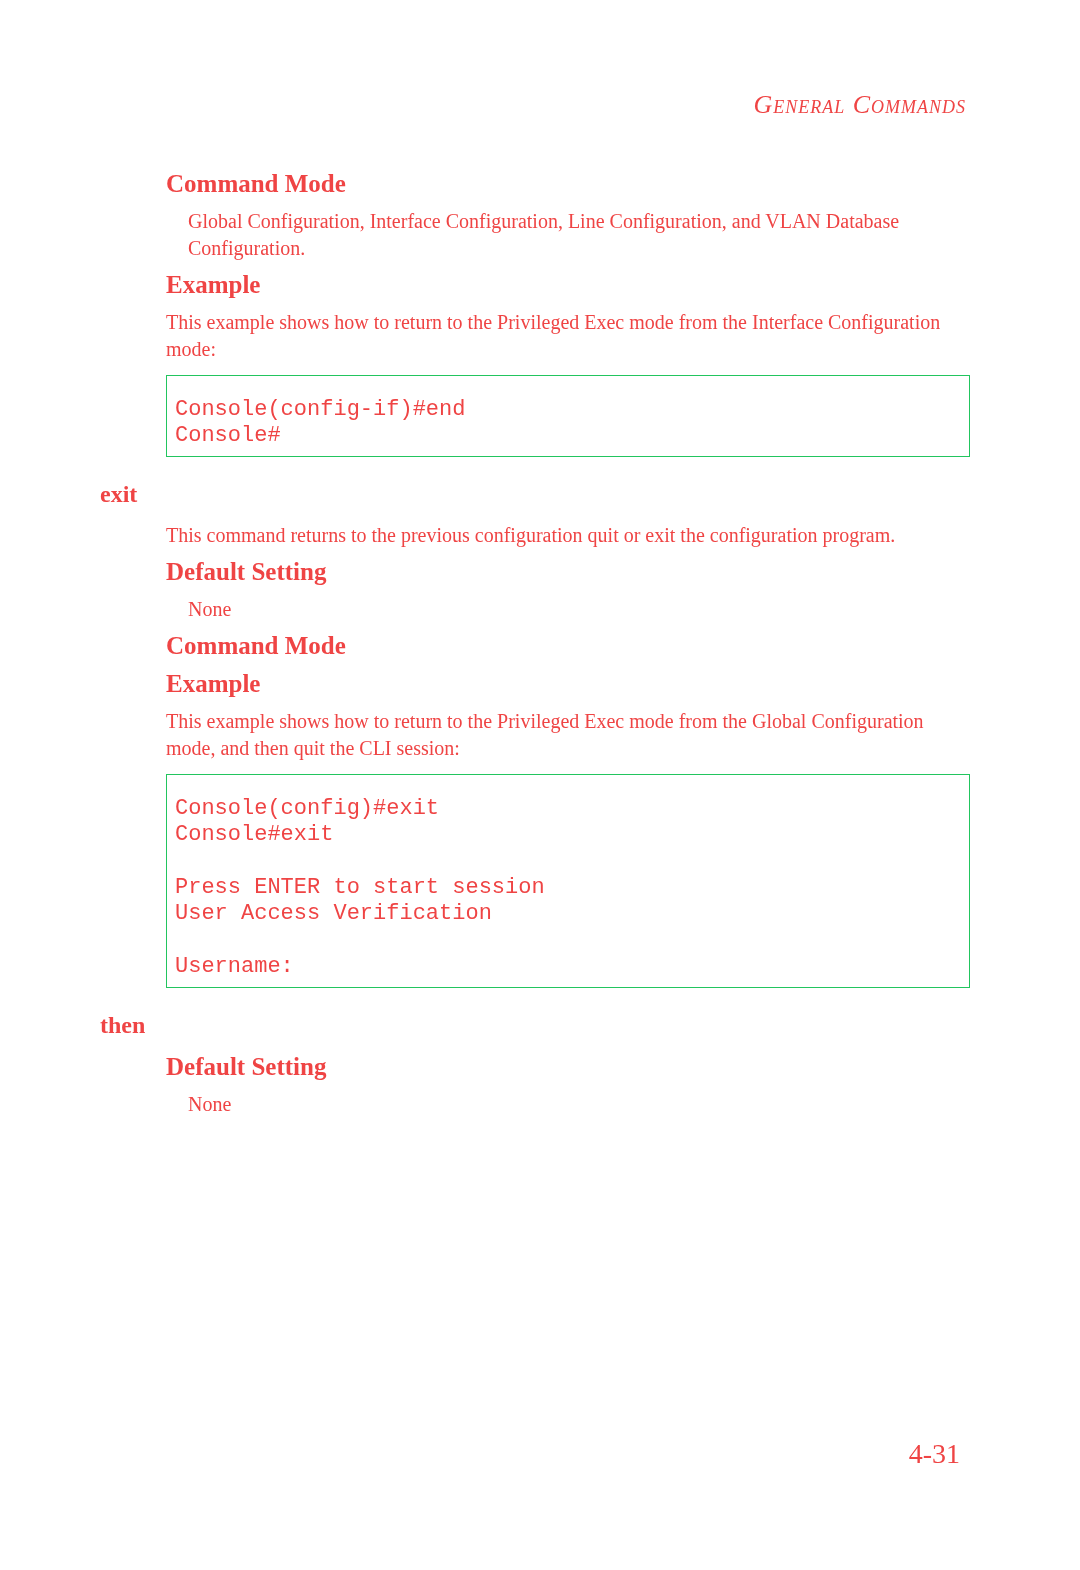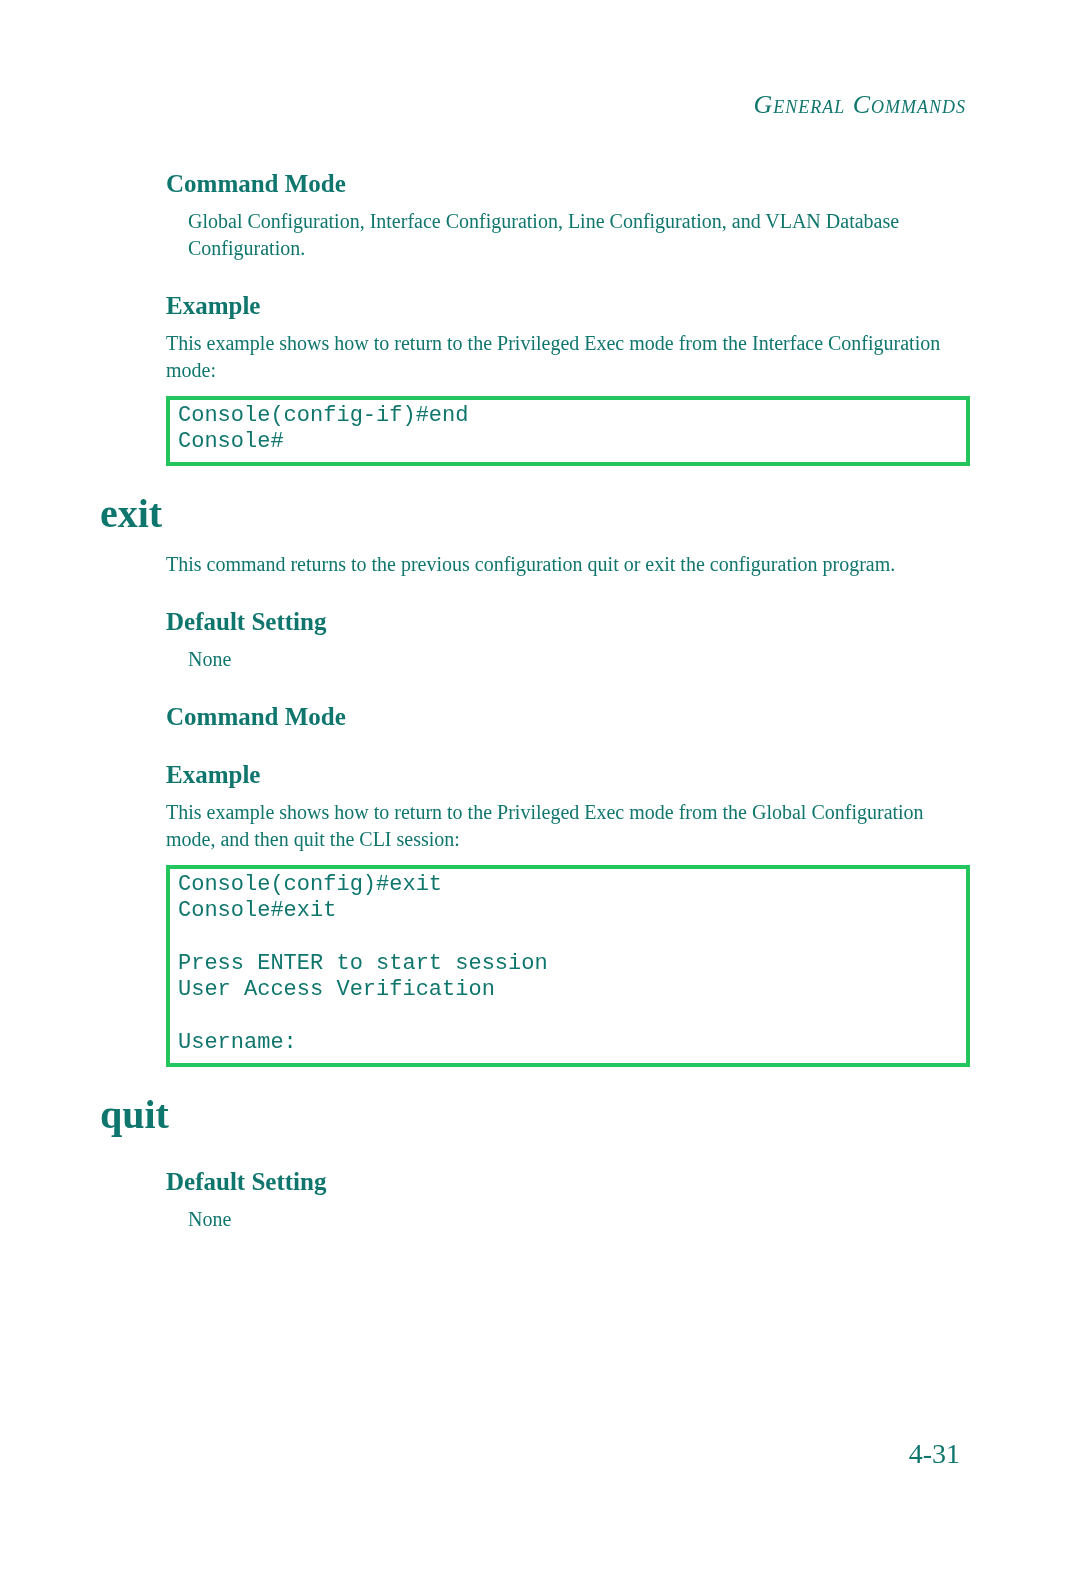--- a/index.html
+++ b/index.html
@@ -9,60 +9,60 @@
     width: 1080px;
     height: 1570px;
   }
   .page {
     position: relative;
     width: 1080px;
     height: 1570px;
     box-sizing: border-box;
     padding: 90px 110px 0 100px;
     font-family: Garamond, "Times New Roman", Georgia, serif;
-    color: #0f766e;
+    color: #ef4444;
   }
   .running-head {
     text-align: right;
     font-variant: small-caps;
     font-style: italic;
     font-size: 26px;
     letter-spacing: 1px;
     margin-bottom: 50px;
     padding-right: 4px;
   }
   .content {
     padding-left: 66px;
   }
   .subhead {
     font-weight: bold;
     font-size: 25px;
-    margin: 30px 0 10px 0;
+    margin: 9px 0 10px 0;
   }
   .body-text {
     font-size: 20px;
     line-height: 1.35;
     margin: 0 0 6px 0;
   }
   .indent {
     padding-left: 22px;
   }
   .code-block {
-    border: 4px solid #22c55e;
+    border: 1px solid #22c55e;
     font-family: "Courier New", Courier, monospace;
     font-size: 22px;
     line-height: 1.2;
-    padding: 3px 8px 6px 8px;
+    padding: 21px 8px 6px 8px;
     margin: 12px 0 20px 0;
     white-space: pre;
     overflow: hidden;
   }
   .cmd-heading {
     font-weight: bold;
-    font-size: 40px;
+    font-size: 24px;
     margin: 24px 0 14px 0;
   }
   .page-num {
     position: absolute;
     bottom: 100px;
     right: 120px;
     font-size: 28px;
   }
 </style>
 </head>
@@ -95,21 +95,21 @@
     <div class="body-text">This example shows how to return to the Privileged Exec mode from the Global Configuration mode, and then quit the CLI session:</div>
     <div class="code-block">Console(config)#exit
 Console#exit
 
 Press ENTER to start session
 User Access Verification
 
 Username:</div>
   </div>
 
-  <div class="cmd-heading">quit</div>
+  <div class="cmd-heading">then</div>
   <div class="content">
 
     <div class="subhead">Default Setting</div>
     <div class="body-text indent">None</div>
   </div>
 
   <div class="page-num">4-31</div>
 </div>
 
 </body></html>

